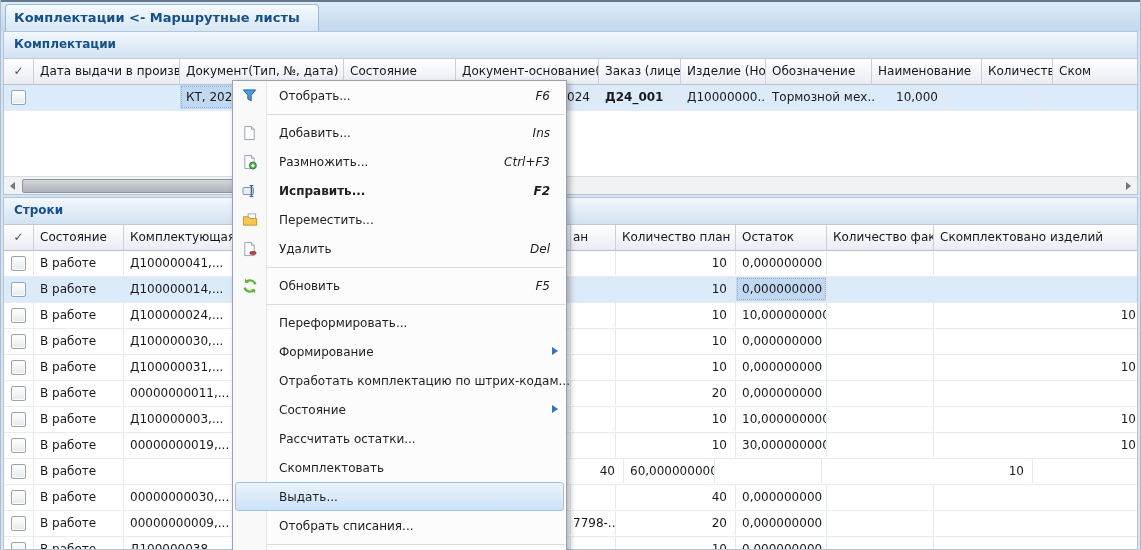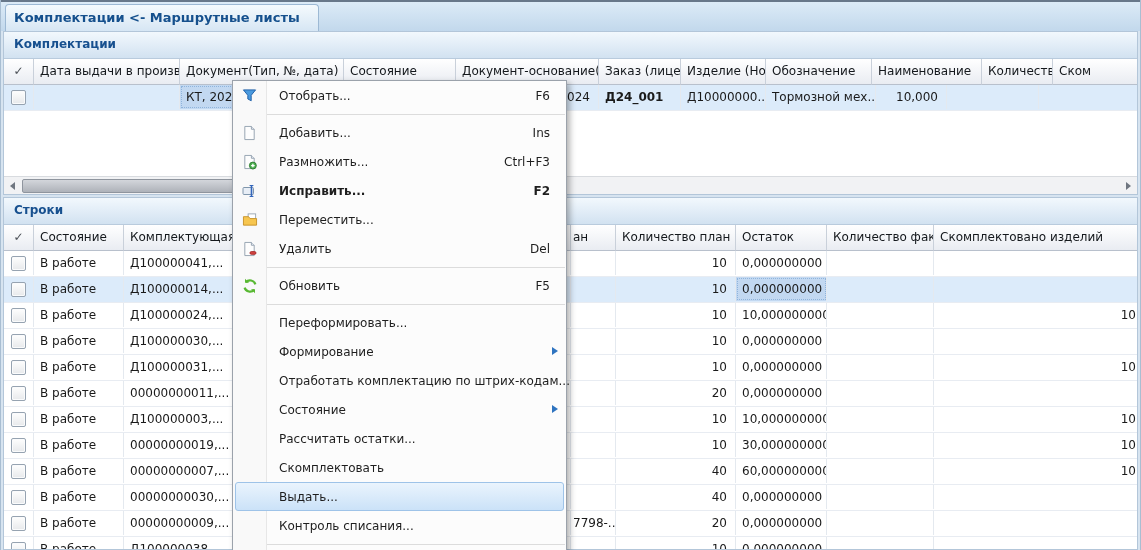--- a/index.html
+++ b/index.html
@@ -42,21 +42,21 @@
   .tri-r{width:0;height:0;border-top:4px solid transparent;border-bottom:4px solid transparent;border-left:5px solid #6f7680;}
   .sb-thumb{position:absolute;left:18px;top:2px;width:543px;height:12px;border:1px solid #8f959e;border-radius:2px;
             background:linear-gradient(#d3d6db,#aeb2b9);}
   
   .menu{position:absolute;left:231px;top:80px;width:335px;height:480px;background:#fcfcfc;
         border:1px solid #9ba2ab;box-shadow:3px 3px 6px rgba(0,0,0,.3);z-index:10;box-sizing:border-box;}
   .menu-gutter{position:absolute;left:0;top:0;bottom:0;width:33px;background:#f9f9f9;border-right:1px solid #e7e7e7;}
   .mi{position:relative;height:29px;display:flex;align-items:center;color:#1e1e1e;}
   .mi .ic{width:33px;display:flex;align-items:center;justify-content:center;flex:0 0 33px;}
   .mi .lbl{margin-left:13px;white-space:nowrap;}
-  .mi .sc{margin-left:auto;margin-right:16px;white-space:nowrap;}
+  .mi .sc{margin-left:auto;margin-right:16px;white-space:nowrap;font-style:italic;}
   .mi.bold .lbl,.mi.bold .sc{font-weight:bold;}
   .mi.hl{margin:0 2px;border:1px solid #9ec3e8;border-radius:3px;box-sizing:border-box;
          background:linear-gradient(#eaf4fd,#cbe2f8);}
   .mi.hl .ic{flex-basis:30px;width:30px;}
   .msep{height:8px;display:flex;align-items:center;}
   .msep div{height:1px;background:#dcdcdc;width:100%;margin:0 1px;}
   .sub-arrow{position:absolute;right:8px;top:10px;width:0;height:0;
              border-top:4.5px solid transparent;border-bottom:4.5px solid transparent;border-left:6px solid #2f74c0;}
 </style>
 </head>
@@ -227,21 +227,20 @@
           <div class="cell ar" style="width: 120px; flex: 0 0 120px;">10</div>
           <div class="cell ar" style="width: 91px; flex: 0 0 91px;">30,000000000</div>
           <div class="cell ar" style="width: 107px; flex: 0 0 107px;"></div>
           <div class="cell ar" style="width: 211px; flex: 0 0 211px;">10</div>
         </div>
         <div class="trow">
           <div class="cell cc" style="width: 30px; flex: 0 0 30px;">
             <div class="cb"></div>
           </div>
           <div class="cell" style="width: 90px; flex: 0 0 90px;">В работе</div>
-          <div class="cell" style="width: 112px; flex: 0 0 112px;">00000000007,...</div>
           <div class="cell" style="width: 335px; flex: 0 0 335px;"></div>
           <div class="cell" style="padding-left: 2px; width: 45px; flex: 0 0 45px;"></div>
           <div class="cell ar" style="width: 120px; flex: 0 0 120px;">40</div>
           <div class="cell ar" style="width: 91px; flex: 0 0 91px;">60,000000000</div>
           <div class="cell ar" style="width: 107px; flex: 0 0 107px;"></div>
           <div class="cell ar" style="width: 211px; flex: 0 0 211px;">10</div>
         </div>
         <div class="trow">
           <div class="cell cc" style="width: 30px; flex: 0 0 30px;">
             <div class="cb"></div>
@@ -395,21 +394,21 @@
         <div class="mi">
           <span class="ic"></span>
           <span class="lbl">Скомплектовать</span>
         </div>
         <div class="mi hl">
           <span class="ic"></span>
           <span class="lbl">Выдать...</span>
         </div>
         <div class="mi">
           <span class="ic"></span>
-          <span class="lbl">Контроль списания...</span>
+          <span class="lbl">Отобрать списания...</span>
         </div>
         <div class="msep">
           <div></div>
         </div>
       </div>
   </div>
 
 </div>
 
 </body></html>

